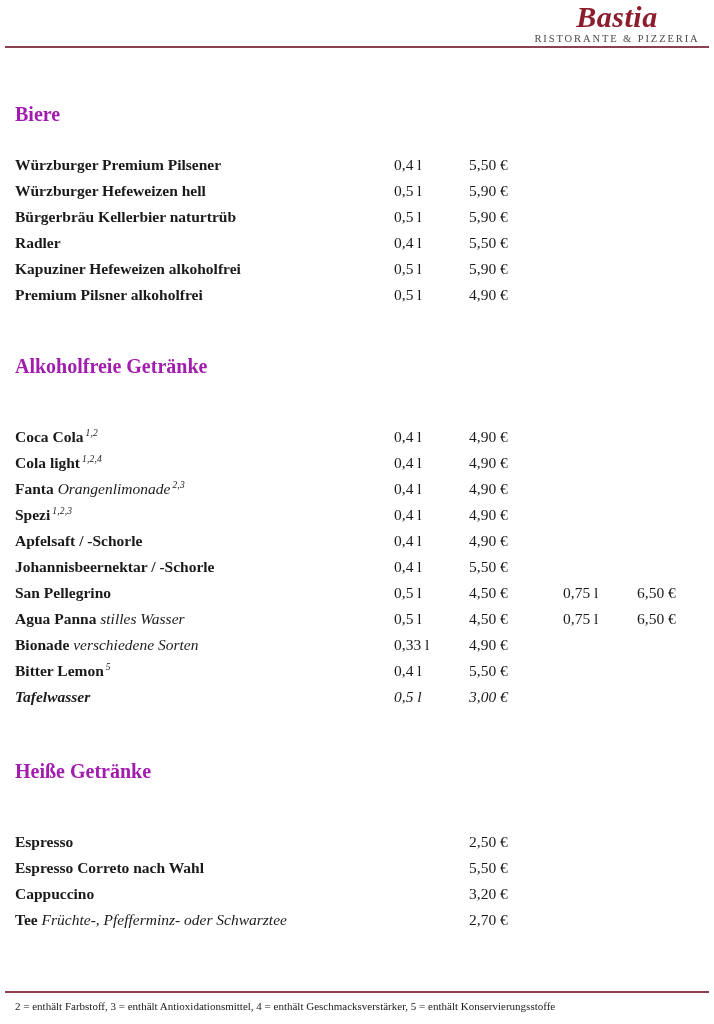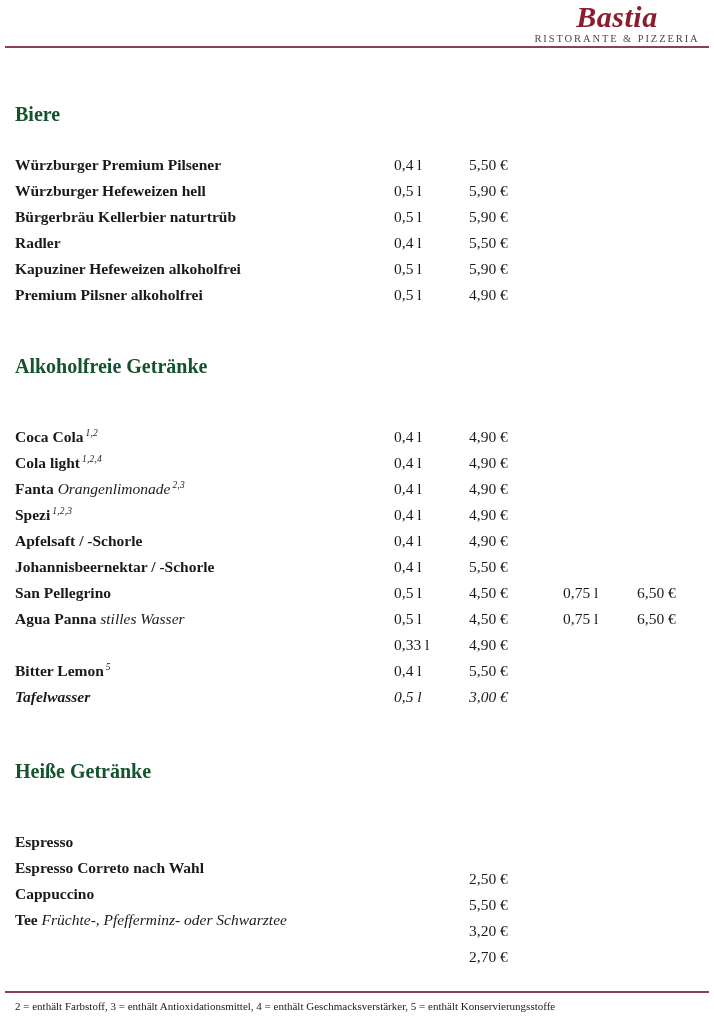--- a/index.html
+++ b/index.html
@@ -63,21 +63,21 @@
     position: absolute;
     left: 0;
     top: 0;
     width: 714px;
   }
   .section-title {
     position: absolute;
     left: 15px;
     font-size: 20px;
     font-weight: bold;
-    color: #14532d;
+    color: #a21caf;
     white-space: nowrap;
   }
 
   .menu-row {
     position: absolute;
     left: 0;
     width: 714px;
     height: 26px;
     font-size: 15.5px;
   }
@@ -128,21 +128,20 @@
     font-weight: normal;
     white-space: nowrap;
   }
   
   .col-price-solo {
     position: absolute;
     left: 469px;
     top: 0;
     font-weight: normal;
     white-space: nowrap;
-    margin-top: 37px;
   }
 
   
   .rule-bottom {
     position: absolute;
     left: 5px;
     top: 991px;
     width: 704px;
     height: 1.5px;
     background: #8c4050;
@@ -238,20 +237,21 @@
       <div class="col-price2">6,50 €</div>
     </div>
     <div class="menu-row" style="top: 610px;">
       <div class="row-name"><span>Agua Panna</span> <span class="row-desc">stilles Wasser</span></div>
       <div class="col-vol1">0,5 l</div>
       <div class="col-price1">4,50 €</div>
       <div class="col-vol2">0,75 l</div>
       <div class="col-price2">6,50 €</div>
     </div>
     <div class="menu-row" style="top: 636px;">
+      <div class="row-name"><span>Bionade</span> <span class="row-desc">verschiedene Sorten</span></div>
       <div class="col-vol1">0,33 l</div>
       <div class="col-price1">4,90 €</div>
     </div>
     <div class="menu-row" style="top: 662px;">
       <div class="row-name"><span>Bitter Lemon</span><span class="row-sup">5</span></div>
       <div class="col-vol1">0,4 l</div>
       <div class="col-price1">5,50 €</div>
     </div>
     <div class="menu-row" style="top: 688px; font-style: italic;">
       <div class="row-name"><span>Tafelwasser</span></div>

